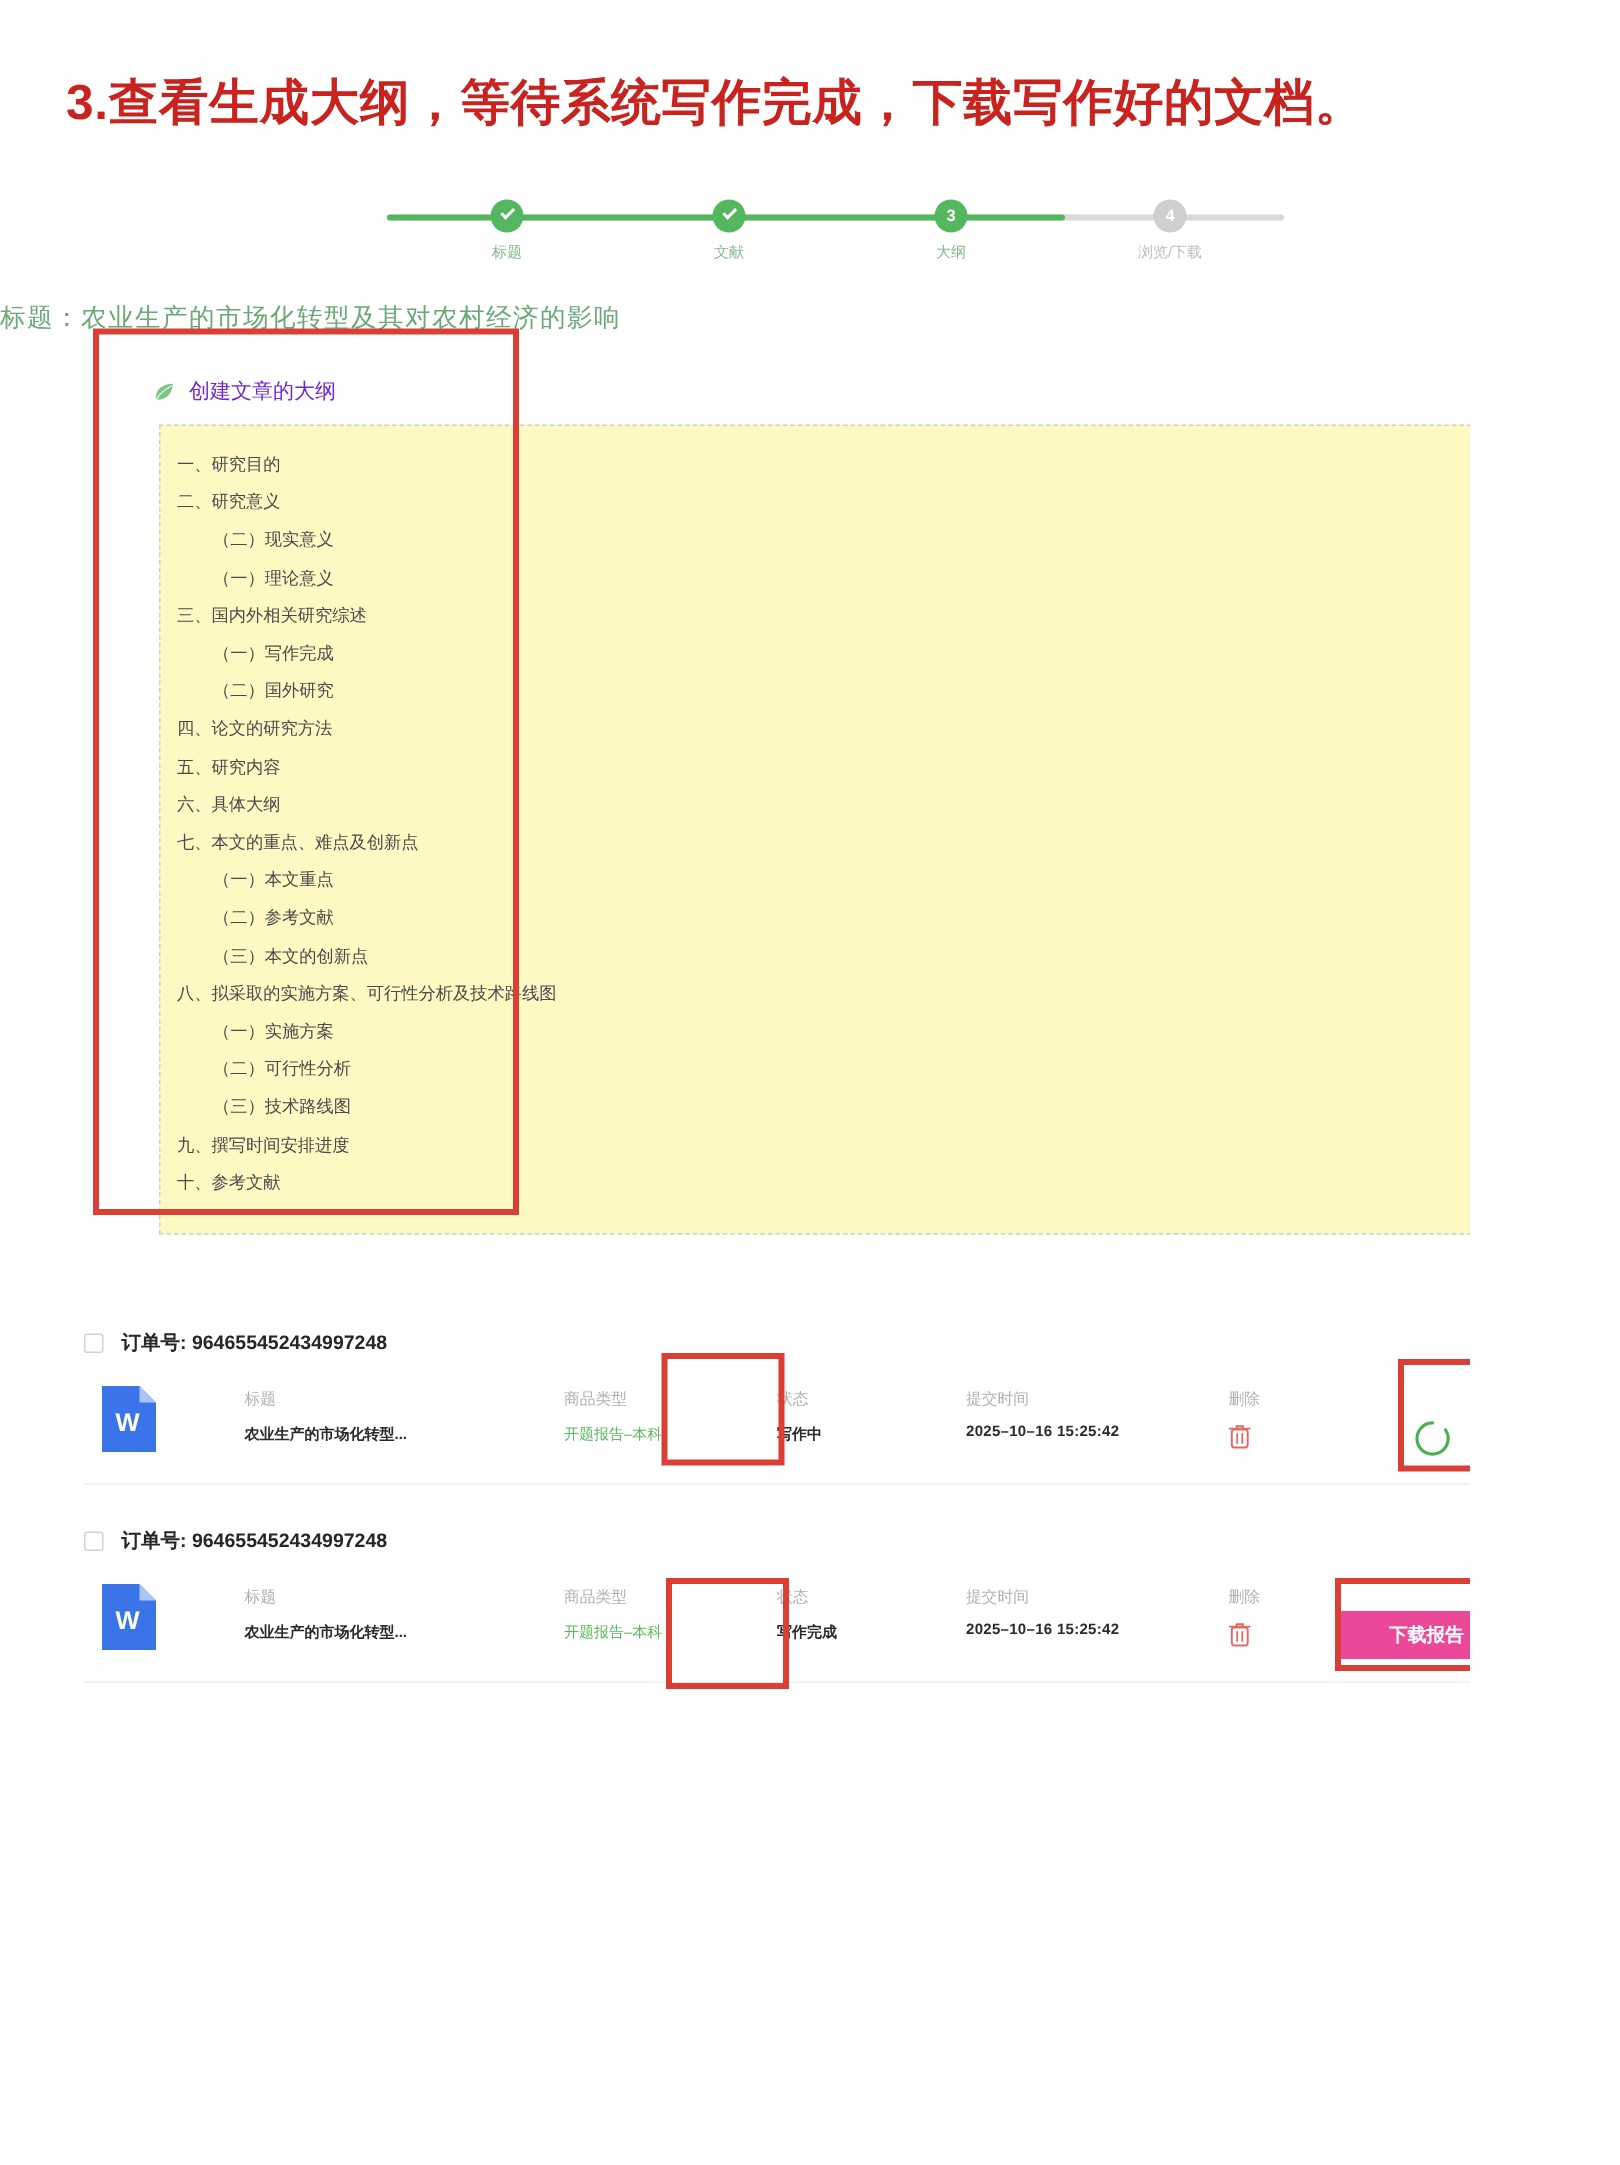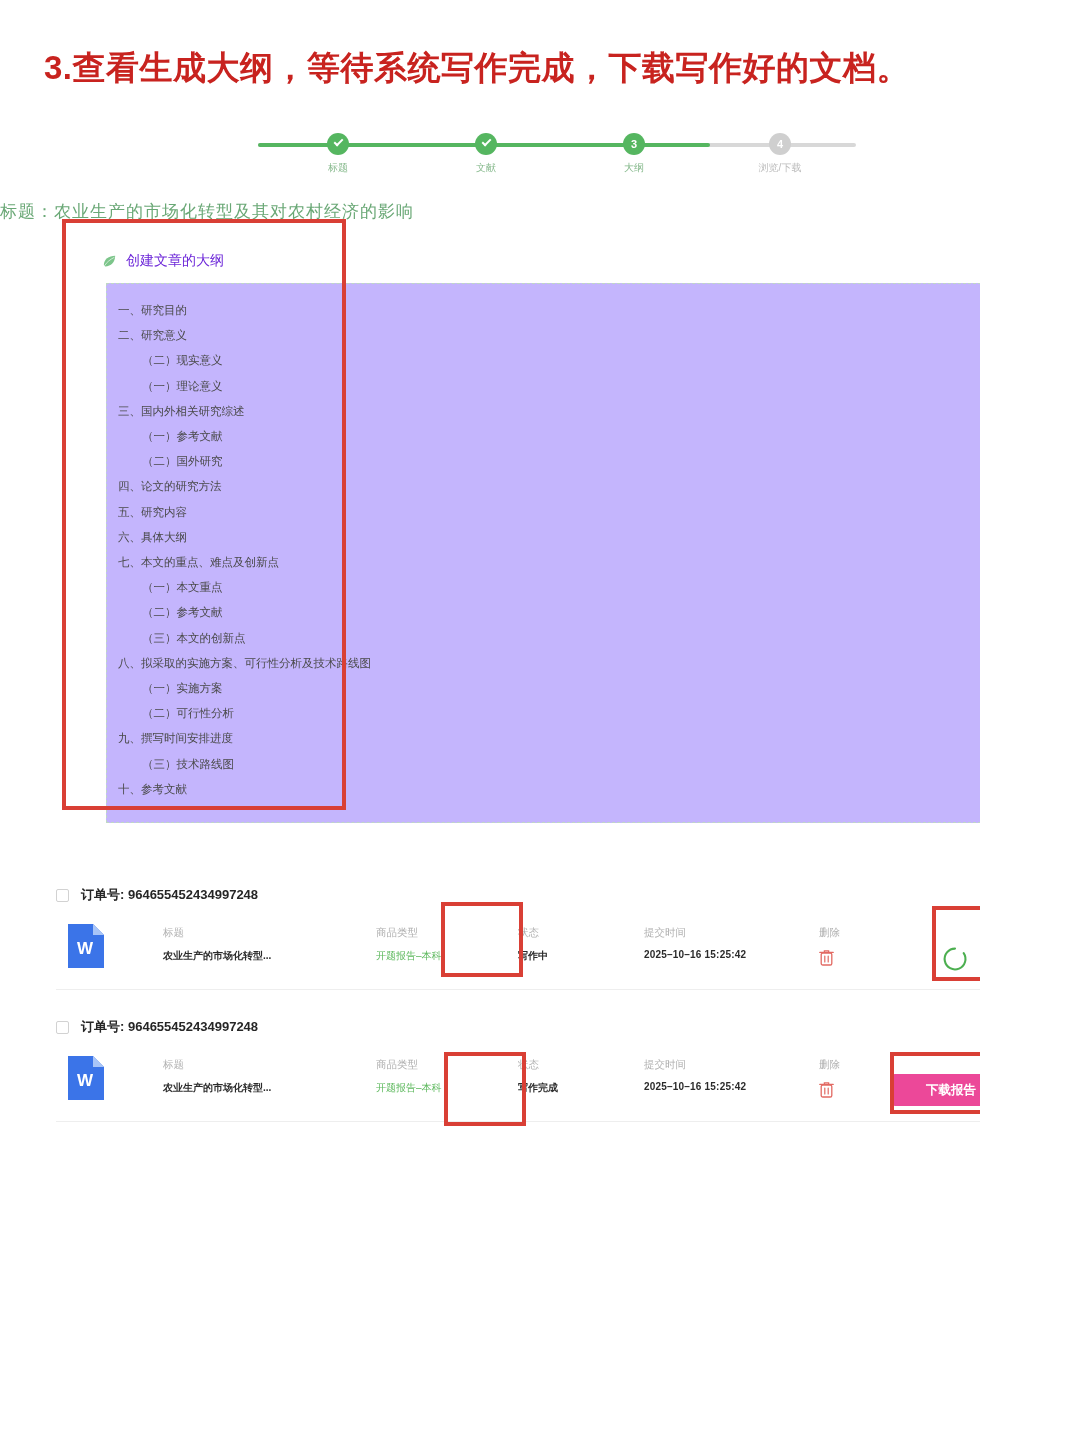--- a/index.html
+++ b/index.html
@@ -124,21 +124,21 @@
     color: #6d28d9;
   }
 
   .outline-box {
     position: absolute;
     left: 106px;
     top: 283px;
     width: 910px;
     height: 540px;
     border: 1px dashed #bfd8c4;
-    background: #c4b5fd;
+    background: #fef9c3;
   }
   .outline-list {
     position: absolute;
     left: 11px;
     top: 14px;
     width: 380px;
   }
   .ol-item {
     font-size: 11.5px;
     color: #4a4a4a;
@@ -271,34 +271,34 @@
     <span class="outline-head-text">创建文章的大纲</span>
   </div>
 
   <div class="outline-box">
     <div class="outline-list" id="outline-list">
         <div class="ol-item">一、研究目的</div>
         <div class="ol-item">二、研究意义</div>
         <div class="ol-item lvl2">（二）现实意义</div>
         <div class="ol-item lvl2">（一）理论意义</div>
         <div class="ol-item">三、国内外相关研究综述</div>
-        <div class="ol-item lvl2">（一）参考文献</div>
+        <div class="ol-item lvl2">（一）写作完成</div>
         <div class="ol-item lvl2">（二）国外研究</div>
         <div class="ol-item">四、论文的研究方法</div>
         <div class="ol-item">五、研究内容</div>
         <div class="ol-item">六、具体大纲</div>
         <div class="ol-item">七、本文的重点、难点及创新点</div>
         <div class="ol-item lvl2">（一）本文重点</div>
         <div class="ol-item lvl2">（二）参考文献</div>
         <div class="ol-item lvl2">（三）本文的创新点</div>
         <div class="ol-item">八、拟采取的实施方案、可行性分析及技术路线图</div>
         <div class="ol-item lvl2">（一）实施方案</div>
         <div class="ol-item lvl2">（二）可行性分析</div>
+        <div class="ol-item lvl2">（三）技术路线图</div>
         <div class="ol-item">九、撰写时间安排进度</div>
-        <div class="ol-item lvl2">（三）技术路线图</div>
         <div class="ol-item">十、参考文献</div>
       </div>
   </div>
 
   <div class="order-block" style="top:884px;">
     <div class="order-head">
       <span class="chk"></span>
       <span class="order-no">订单号: 964655452434997248</span>
     </div>
     <div class="order-row">

